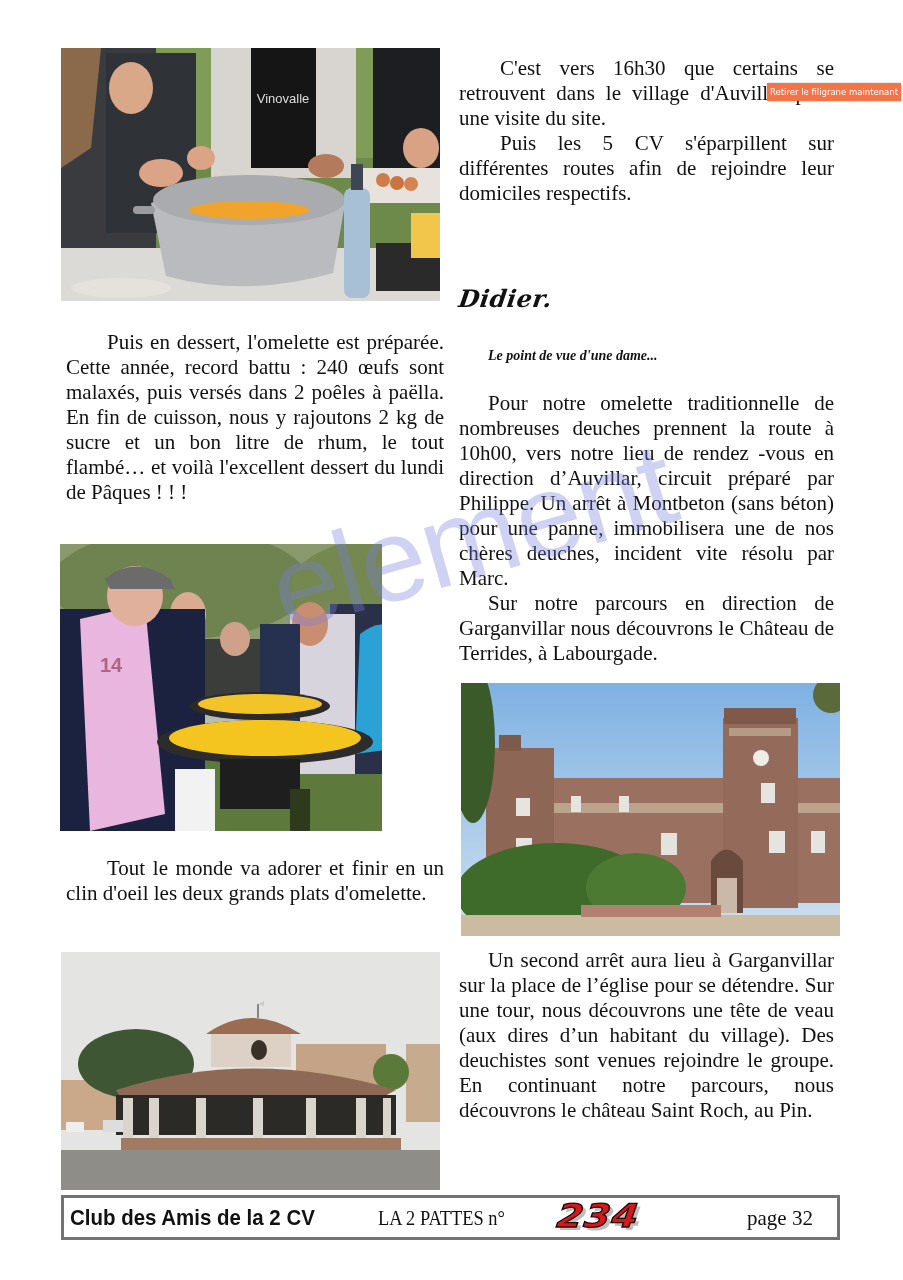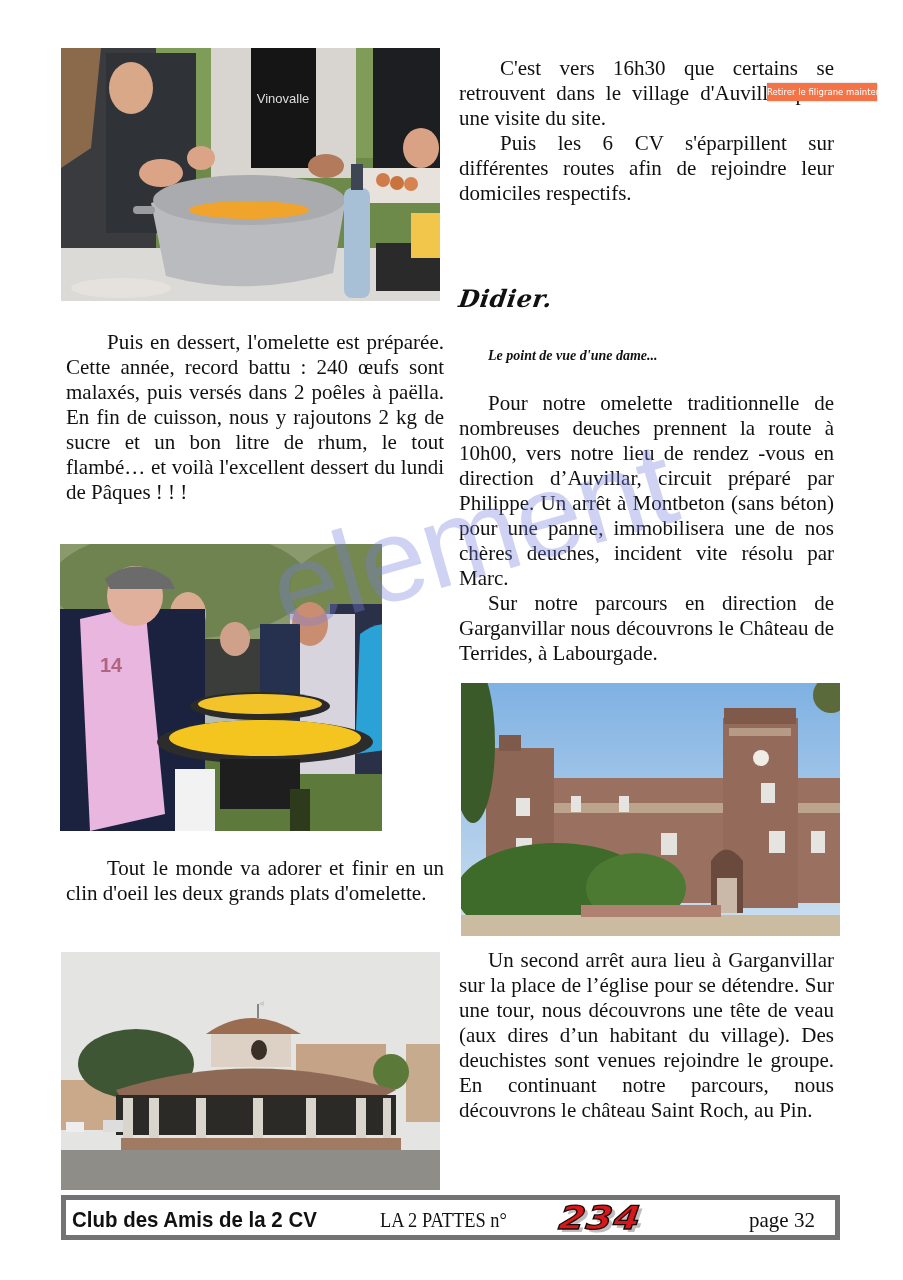--- a/index.html
+++ b/index.html
@@ -41,21 +41,21 @@
     position: absolute;
     left: 488px; top: 348px;
     font-size: 14px;
     font-weight: bold;
     font-style: italic;
   }
 
   .watermark-btn {
     position: absolute;
     left: 767px; top: 83px;
-    width: 110px; height: 18px;
+    width: 134px; height: 18px;
     background: #f47347;
     color: #fff;
     font-family: "DejaVu Sans", sans-serif;
     font-size: 8.5px;
     line-height: 18px;
     text-align: center;
     white-space: nowrap;
     box-shadow: 0 0 2px rgba(0,0,0,0.25);
     cursor: pointer;
   }
@@ -70,21 +70,21 @@
     transform-origin: left top;
     letter-spacing: -1px;
     pointer-events: none;
     white-space: nowrap;
   }
 
   .footer {
     position: absolute;
     left: 61px; top: 1195px;
     width: 779px; height: 45px;
-    border: 5px solid #737373;
+    border: 3px solid #737373;
     background: #fff;
     padding-left: 30px;
   }
   .footer .club {
     position: absolute; left: 6px; top: 7px;
     font-family: "Liberation Sans", sans-serif;
     font-weight: bold;
     font-size: 22px;
     transform: scaleX(0.93);
     transform-origin: left center;
@@ -281,21 +281,21 @@
 <div class="col col-left" style="top:330px;">
   <p class="body deep">Puis en dessert, l'omelette est préparée. Cette année, record battu : 240 œufs sont malaxés, puis versés dans 2 poêles à paëlla. En fin de cuisson, nous y rajoutons 2 kg de sucre et un bon litre de rhum, le tout flambé… et voilà l'excellent dessert du lundi de Pâques ! ! !</p>
 </div>
 
 <div class="col col-left" style="top:856px;">
   <p class="body deep">Tout le monde va adorer et finir en un clin d'oeil les deux grands plats d'omelette.</p>
 </div>
 
 <div class="col col-right" style="top:56px;">
   <p class="body deep">C'est vers 16h30 que certains se retrouvent dans le village d'Auvillar pour une visite du site.</p>
-  <p class="body deep">Puis les 6 CV s'éparpillent sur différentes routes afin de rejoindre leur domiciles respectifs.</p>
+  <p class="body deep">Puis les 5 CV s'éparpillent sur différentes routes afin de rejoindre leur domiciles respectifs.</p>
 </div>
 
 <div class="signature">Didier.</div>
 
 <div class="section-title">Le point de vue d'une dame...</div>
 
 <div class="col col-right" style="top:391px;">
   <p class="body" style="text-indent:29px;">Pour notre omelette traditionnelle de nombreuses deuches prennent la route à 10h00, vers notre lieu de rendez -vous en direction d’Auvillar, circuit préparé par Philippe. Un arrêt à Montbeton (sans béton) pour une panne, immobilisera une de nos chères deuches, incident vite résolu par Marc.</p>
   <p class="body" style="text-indent:29px;">Sur notre parcours en direction de Garganvillar nous découvrons le Château de Terrides, à Labourgade.</p>
 </div>

